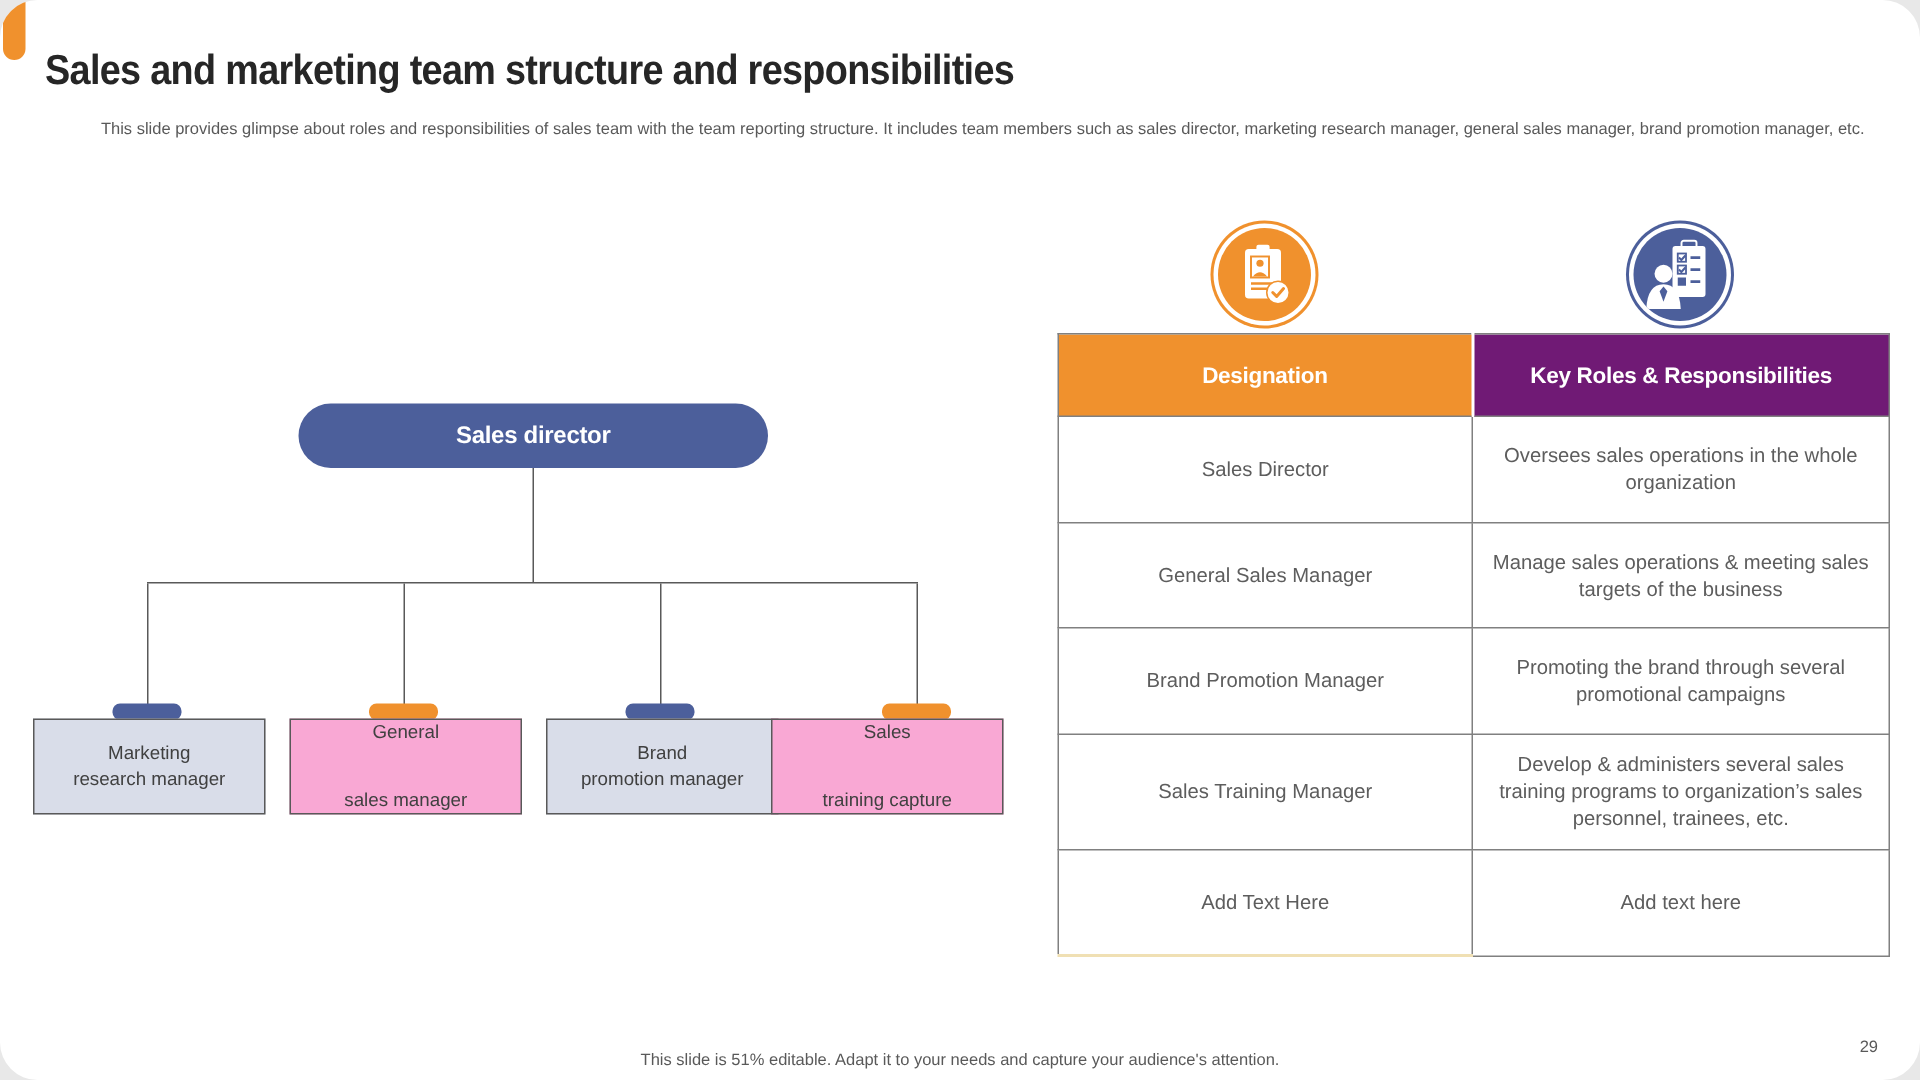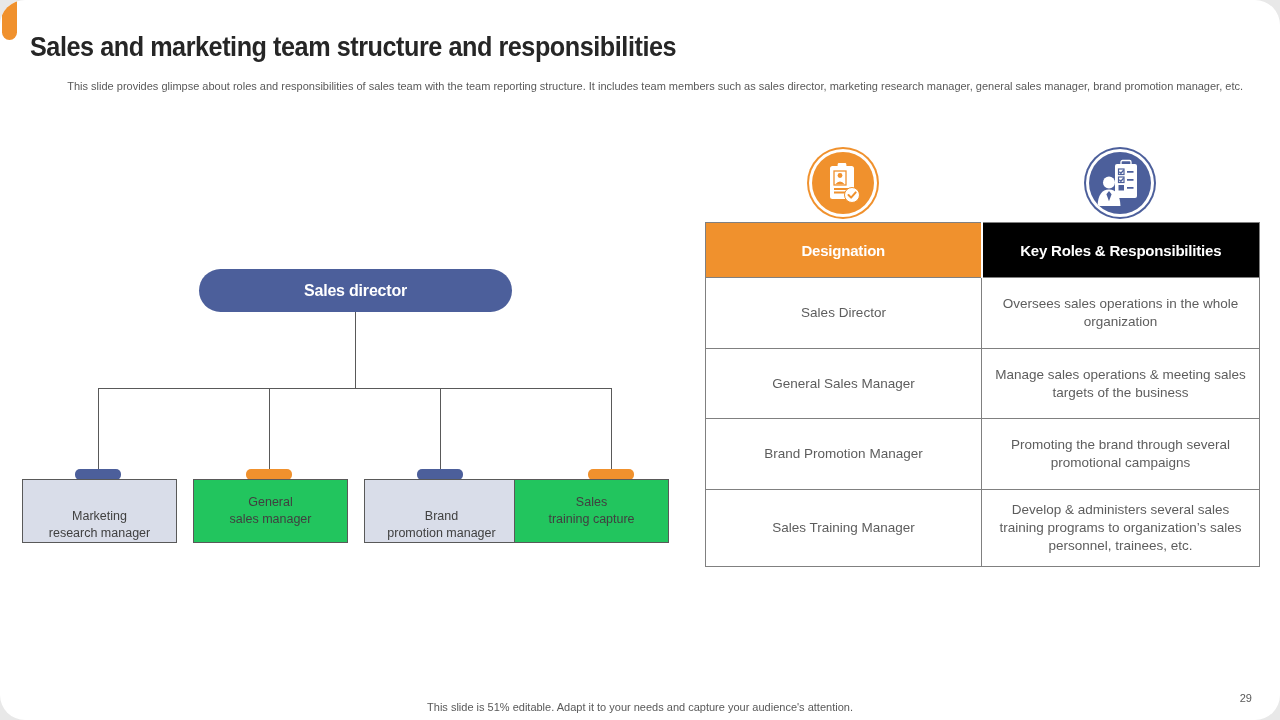--- a/index.html
+++ b/index.html
@@ -24,38 +24,38 @@
   .cline { position:absolute; background:#595959; }
   .stub  { left:355px; top:312px; width:1px; height:76px; }
   .hbar  { left:98px;  top:388px; width:514px; height:1px; }
   .drop  { top:389px; width:1px; height:81px; }
   .d1 { left:98px; } .d2 { left:269px; } .d3 { left:440px; } .d4 { left:611px; }
   .tab { position:absolute; top:469px; width:46px; height:11px; border-radius:5px; }
   .t-blue { background:#4C5F9B; } .t-orange { background:#F0912D; }
   .obox { position:absolute; top:479px; width:153px; height:62px; border:1px solid #595959;
           display:flex; flex-direction:column; align-items:center; justify-content:center;
           font-size:12.5px; line-height:17px; color:#404040; text-align:center; }
-  .v-blue { background:#D9DDE9;justify-content:flex-end; } .v-orange { background:#22c55e; }
+  .v-blue { background:#D9DDE9; } .v-orange { background:#f9a8d4;justify-content:space-between; }
   .obox span { display:block; }
   
   .icon-badge { position:absolute; width:62px; height:62px; border-radius:50%;
                 overflow:hidden; }
   .badge-orange { left:812px; top:152px; background:#F0912D;
                   box-shadow:0 0 0 3px #fff, 0 0 0 5px #F0912D; }
   .badge-blue { left:1089px; top:152px; background:#4C5F9B;
                 box-shadow:0 0 0 3px #fff, 0 0 0 5px #4C5F9B; }
   .icon-badge svg { display:block; }
   
   .rtable { position:absolute; left:705px; top:222px; width:554px;
             border-collapse:collapse; table-layout:fixed; }
   .rtable th { height:50px; color:#fff; font-size:15px; font-weight:bold;
                letter-spacing:-0.2px; text-align:center; vertical-align:middle;
                border:1px solid #808080; padding:2px 24px; }
   .rtable th.h-orange { background:#F0912D; border-right:2px solid #fff; }
-  .rtable th.h-blue   { background:#000000; border-left:none; }
+  .rtable th.h-blue   { background:#701a75; border-left:none; }
   .rtable td { border:1px solid #808080; text-align:center; vertical-align:middle;
                font-size:13.5px; line-height:18px; color:#5d5d5d; padding:4px 12px;
                background:#fff; }
   .rtable tr.r1 td, .rtable tr.r2 td { height:62px; }
   .rtable tr.r3 td { height:61px; }
   .rtable tr.r4 td { height:62px; }
   .rtable tr.r5 td { height:68px; }
   .rtable tr.r6 td { height:61px; }
   .rtable tr.r6 td.cell-left { border-bottom:2px solid #F0E0B4; }
   
@@ -158,19 +158,23 @@
         <td>Manage sales operations &amp; meeting sales targets of the business</td>
       </tr>
       <tr class="r4">
         <td class="cell-left">Brand Promotion Manager</td>
         <td>Promoting the brand through several promotional campaigns</td>
       </tr>
       <tr class="r5">
         <td class="cell-left">Sales Training Manager</td>
         <td>Develop &amp; administers several sales training programs to organization’s sales personnel, trainees, etc.</td>
       </tr>
+      <tr class="r6">
+        <td class="cell-left">Add Text Here</td>
+        <td>Add text here</td>
+      </tr>
     </tbody>
   </table>
 
   <div class="footer">This slide is 51% editable. Adapt it to your needs and capture your audience's attention.</div>
   <div class="pagenum">29</div>
 
 </div>
 
 </body></html>

